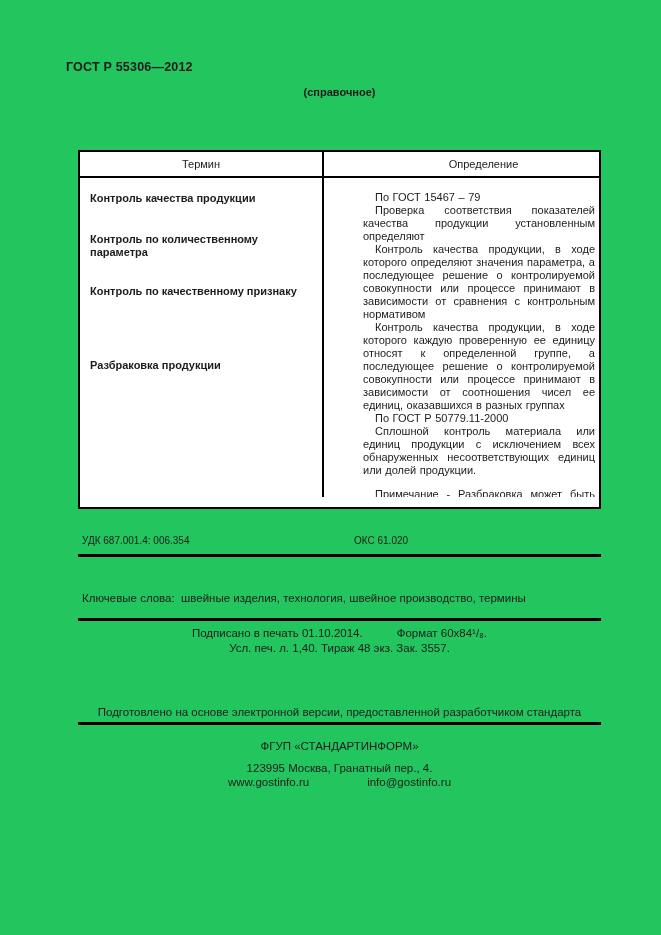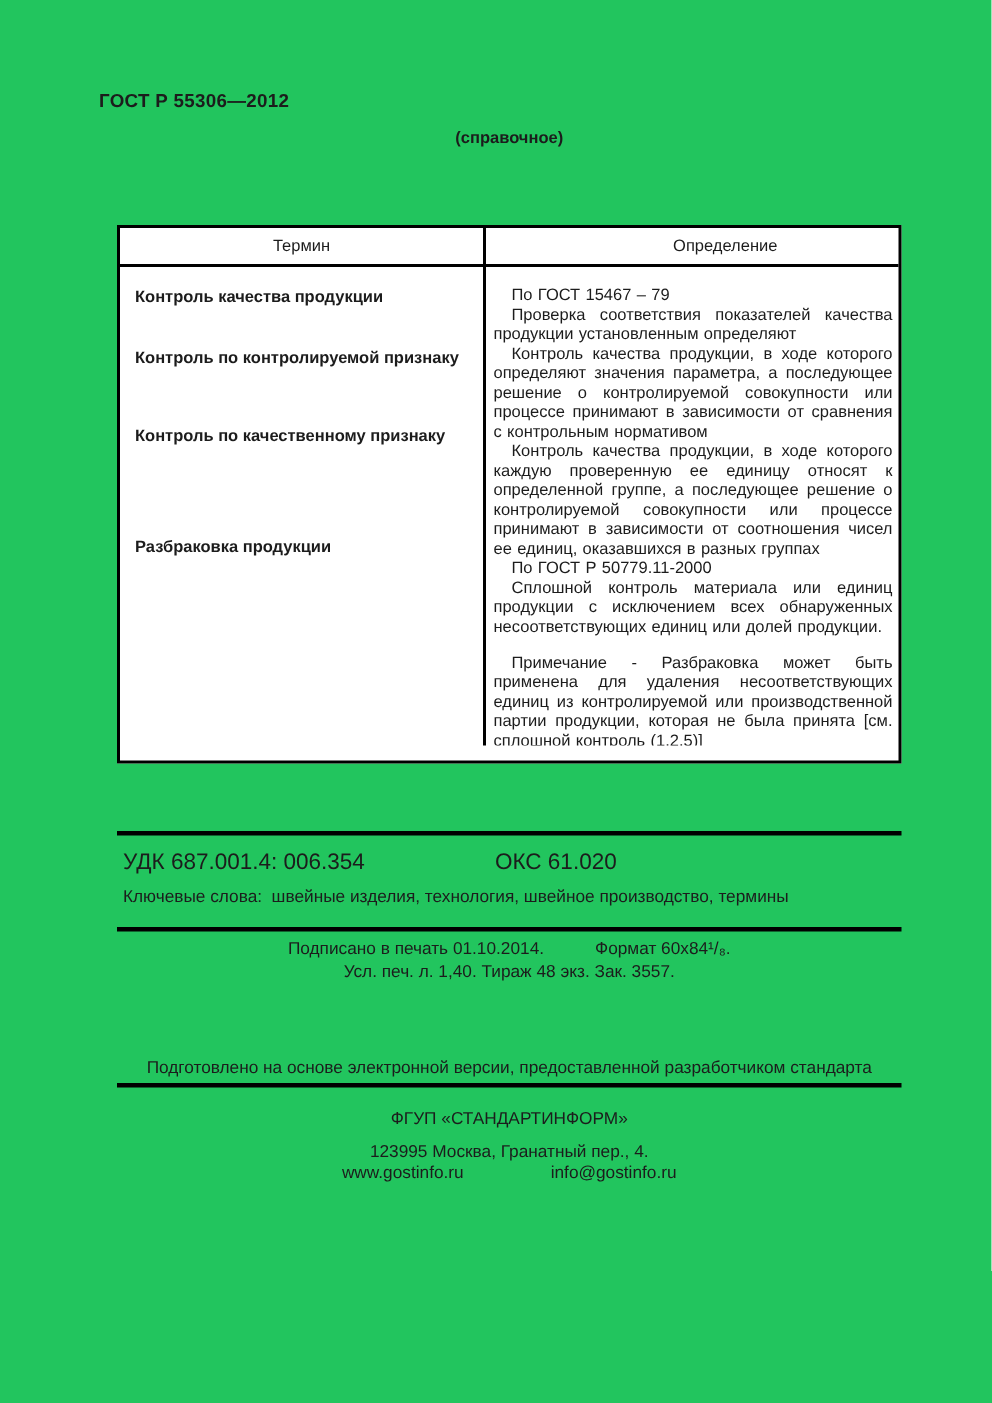--- a/index.html
+++ b/index.html
@@ -23,42 +23,42 @@
 
   
   .terms-table {
     position: absolute; left: 78px; top: 150px; width: 523px; height: 359px;
     border: 2px solid #000; background: #fff;
   }
   .thead { display: flex; height: 26px; border-bottom: 2px solid #000; font-size: 11px; }
   .th { display: flex; align-items: center; justify-content: center; }
   .th-term { width: 244px; border-right: 2px solid #000; }
   .th-def { flex: 1; padding-left: 44px; }
-  .tbody { display: flex; height: 319px; }
+  .tbody { display: flex; height: 319px; gap: 34px; }
   .col-terms { width: 244px; border-right: 2px solid #000; position: relative; }
   .term {
     position: absolute; left: 10px; right: 4px;
     font-weight: bold; font-size: 11px; line-height: 13px;
   }
   .term-0 { top: 14px; }
   .term-1 { top: 55px; }
   .term-2 { top: 107px; }
   .term-3 { top: 181px; }
   .col-defs { flex: 1; padding: 13px 4px 0 5px; font-size: 11px; line-height: 13px; overflow: hidden; }
   .def { text-align: justify; text-indent: 12px; word-spacing: 0.5px; }
   .def-note { margin-top: 11px; }
 
   
   .rule { position: absolute; left: 78px; width: 523px; height: 3px; background: #000; }
   .rule-1 { top: 554px; }
   .rule-2 { top: 618px; }
   .rule-3 { top: 722px; }
 
   
-  .udk-row { position: absolute; left: 82px; top: 566px; width: 519px; display: flex; font-size: 15px; }
+  .udk-row { position: absolute; left: 82px; top: 535px; width: 519px; display: flex; font-size: 10px; gap: 24px; }
   .udk { width: 248px; }
   .keywords { position: absolute; left: 82px; top: 592px; width: 519px; font-size: 11.5px; white-space: pre-wrap; }
 
   
   .imprint { position: absolute; left: 78px; top: 626px; width: 523px; text-align: center; font-size: 11.5px; line-height: 15px; }
   .imprint-line1 .gap { display: inline-block; width: 34px; }
   .prepared { position: absolute; left: 78px; top: 706px; width: 523px; text-align: center; font-size: 11.5px; }
 
   
   .publisher { position: absolute; left: 78px; top: 740px; width: 523px; text-align: center; font-size: 11.5px; }
@@ -78,21 +78,21 @@
   </div>
 
   <div class="terms-table">
     <div class="thead">
       <div class="th th-term">Термин</div>
       <div class="th th-def">Определение</div>
     </div>
     <div class="tbody">
       <div class="col-terms">
         <div class="term term-0">Контроль качества продукции</div>
-        <div class="term term-1">Контроль по контролируемой признаку</div>
+        <div class="term term-1">Контроль по количественному параметра</div>
         <div class="term term-2">Контроль по качественному признаку</div>
         <div class="term term-3">Разбраковка продукции</div>
       </div>
       <div class="col-defs">
         <div class="def">По ГОСТ 15467 – 79</div>
         <div class="def">Проверка соответствия показателей качества продукции установленным определяют</div>
         <div class="def">Контроль качества продукции, в ходе которого определяют значения параметра, а последующее решение о контролируемой совокупности или процессе принимают в зависимости от сравнения с контрольным нормативом</div>
         <div class="def">Контроль качества продукции, в ходе которого каждую проверенную ее единицу относят к определенной группе, а последующее решение о контролируемой совокупности или процессе принимают в зависимости от соотношения чисел ее единиц, оказавшихся в разных группах</div>
         <div class="def">По ГОСТ Р 50779.11-2000</div>
         <div class="def">Сплошной контроль материала или единиц продукции с исключением всех обнаруженных несоответствующих единиц или долей продукции.</div>

